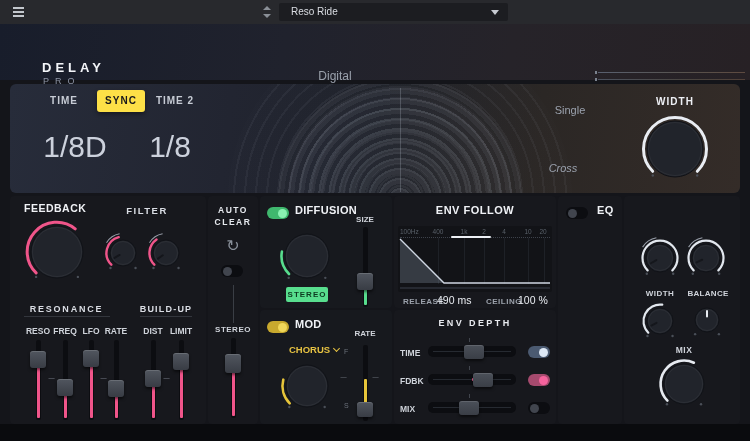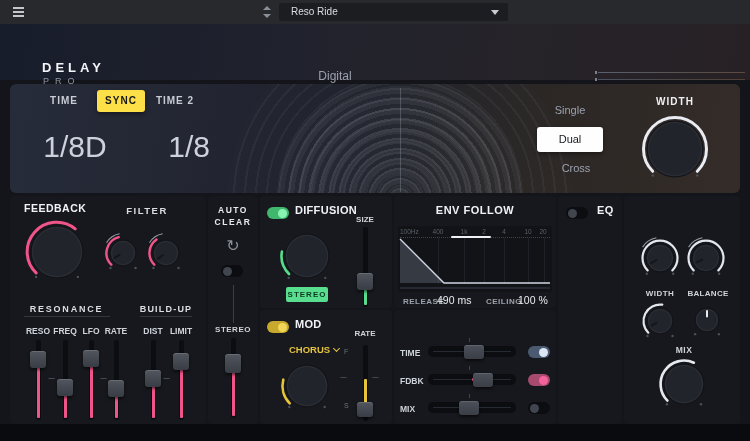--- a/index.html
+++ b/index.html
@@ -39,24 +39,24 @@
       background:repeating-radial-gradient(circle,rgba(172,179,194,.30) 0 2px,rgba(120,127,142,.10) 2px 6px,rgba(150,157,172,.22) 6px 10px);
       box-shadow:0 0 24px rgba(0,0,0,.35) inset;}
   .vline{position:absolute;left:390px;top:4px;width:1px;height:104px;background:rgba(210,217,230,.22);}
   .ttab{position:absolute;top:95px;font-size:10px;font-weight:bold;letter-spacing:1px;color:#c7ccd5;text-align:center;cursor:pointer;}
   .ttab.t1{left:46px;width:36px;}
   .ttab.t2{left:152px;width:46px;}
   .ttab.sync{left:97px;top:90px;width:48px;height:22px;background:#fde047;border-radius:3px;line-height:22px;color:#17181c;
              box-shadow:0 2px 4px rgba(0,0,0,.4);}
   .tval{position:absolute;top:130px;font-size:30px;font-weight:300;color:#ccd1dc;text-align:center;cursor:ns-resize;}
   .tval.v1{left:30px;width:90px;}
-  .tval.v2{left:130px;width:80px;text-align:right;}
+  .tval.v2{left:130px;width:80px;}
   .mode{position:absolute;width:66px;text-align:center;font-size:11px;color:#9ba2ae;cursor:pointer;}
   .mode.single{left:537px;top:104px;}
-  .mode.cross{left:543px;top:162px;}
+  .mode.cross{left:530px;top:162px;font-style:italic;}
   .mode.dual{left:537px;top:127px;height:25px;background:#fefefe;border-radius:3px;line-height:25px;color:#191a1e;
              box-shadow:0 2px 4px rgba(0,0,0,.4);}
   .klabel{position:absolute;font-weight:bold;color:#eef0f5;text-align:center;}
   .wlabel{left:640px;top:96px;width:70px;font-size:10px;letter-spacing:1px;}
   
   .panel{position:absolute;background:#17181d;border-radius:4px;}
   .p1{left:10px;top:196px;width:196px;height:228px;}
   .p2{left:208px;top:196px;width:50px;height:228px;}
   .p3a{left:260px;top:196px;width:132px;height:112px;background:#17191e;}
   .p3b{left:260px;top:310px;width:132px;height:114px;background:#17191e;}
@@ -148,21 +148,20 @@
     <div class="rings2"></div>
     <div class="rings"></div>
     <div class="vline"></div>
   </div>
   <span class="ttab t1">TIME</span>
   <span class="ttab sync">SYNC</span>
   <span class="ttab t2">TIME 2</span>
   <div class="tval v1">1/8D</div>
   <div class="tval v2">1/8</div>
   <div class="mode single">Single</div>
-  <div class="mode dual">Dual</div>
   <div class="mode cross">Cross</div>
   <div class="klabel wlabel">WIDTH</div>
   <div class="knob" style="left: 675px; top: 149px; width: 76px; height: 76px;"><svg width="76" height="76">
         <circle cx="38" cy="38" r="28" fill="#21242b" stroke="#101217" stroke-width="1"></circle>
         <circle cx="38" cy="38" r="26.5" fill="none" stroke="rgba(255,255,255,0.05)" stroke-width="1"></circle>
         <path d="M15.7,60.3 A31.5,31.5 0 1 1 60.3,60.3" stroke="#e9edf3" stroke-width="3" fill="none" stroke-linecap="round"></path>
         <circle cx="15.82382746581439" cy="64.42853328760474" r="1.2" fill="#4a4f58"></circle>
         <circle cx="60.17617253418561" cy="64.42853328760474" r="1.2" fill="#4a4f58"></circle>
       </svg></div>
 
@@ -328,20 +327,21 @@
       <polygon points="2,13 46,57 2,57" fill="rgba(140,152,170,0.30)"></polygon>
       <path d="M2,13 L46,57 L152,57" stroke="#cfd6e2" stroke-width="1.4" fill="none"></path>
     </svg>
     <div class="gbottom"></div>
   </div>
   <div class="rc-label" style="left:403px;top:297px">RELEASE</div>
   <div class="rc-value" style="left:437px;top:294px">490 ms</div>
   <div class="rc-label" style="left:486px;top:297px">CEILING</div>
   <div class="rc-value" style="left:518px;top:294px">100 %</div>
 
+  <div class="sub-title" style="left:394px;top:318px;width:162px;font-size:9px;letter-spacing:2.4px;color:#e9ebf0">ENV DEPTH</div>
   <i class="tickmark" style="top:338px"></i>
   <i class="tickmark" style="top:366px"></i>
   <i class="tickmark" style="top:394px"></i>
   <div class="tiny-label" style="left:400px;top:348px;width:26px;font-size:8.5px;text-align:left">TIME</div>
   <div class="hslider" style="left:428px;top:346px">
       <div class="hhandle" style="left: 35.76px;"></div>
     </div>
   <div class="toggle on t-blue" style="left:528px;top:346px">
       <div class="tknob"></div>
     </div>

